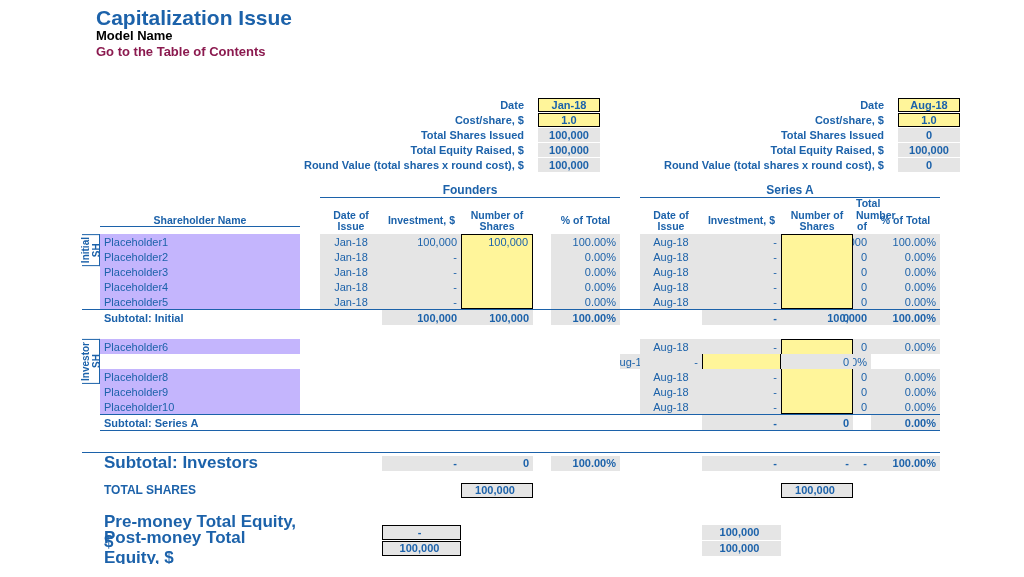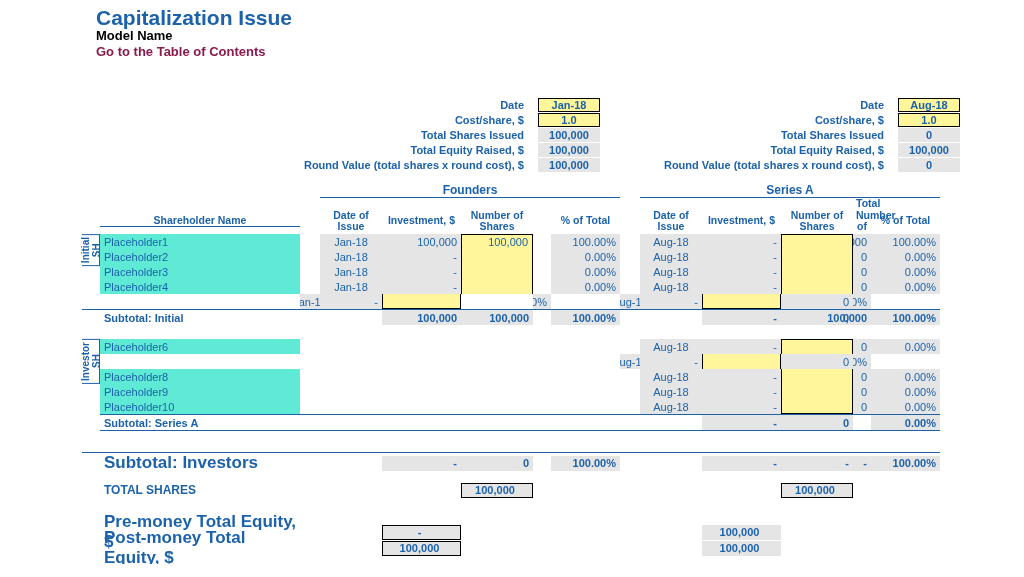--- a/index.html
+++ b/index.html
@@ -130,21 +130,21 @@
   .cell {
     font-size: 11px;
     padding: 0 4px;
     display: flex;
     align-items: center;
     height: 15px;
     white-space: nowrap;
     overflow: hidden;
   }
   .cell.name {
-    background: #5eead4;
+    background: #c4b5fd;
     color: #1c62aa;
   }
   .cell.date { text-align: center; justify-content: center; color: #1c62aa; background: #e5e5e5; }
   .cell.num { text-align: right; justify-content: flex-end; color: #1c62aa; background: #e5e5e5; }
   .cell.shares-edit { background: #fff59a; border-left: 1.5px solid #000; border-right: 1.5px solid #000; text-align: right; justify-content: flex-end; color: #1c62aa; }
   .shares-edit.top { border-top: 1.5px solid #000; }
   .shares-edit.bot { border-bottom: 1.5px solid #000; }
   .cell.pct { text-align: right; justify-content: flex-end; color: #1c62aa; background: #e5e5e5; }
 
   .vtab {
@@ -338,20 +338,21 @@
         <div></div>
       <div class="cell pct">0.00%</div>
         <div></div>
       <div class="cell date">Aug-18</div>
       <div class="cell num">-</div>
       <div class="cell shares-edit"></div>
       <div class="cell num">0</div>
       <div class="cell pct">0.00%</div>
     </div>
     <div class="data-row" style="grid-template-columns:200px 20px 62px 79px 72px 18px 69px 20px 62px 79px 72px 18px 69px; grid-column:2/7;">
+      <div class="cell name">Placeholder5</div>
         <div></div>
       <div class="cell date">Jan-18</div>
       <div class="cell num">-</div>
       <div class="cell shares-edit bot"></div>
         <div></div>
       <div class="cell pct">0.00%</div>
         <div></div>
       <div class="cell date">Aug-18</div>
       <div class="cell num">-</div>
       <div class="cell shares-edit bot"></div>

